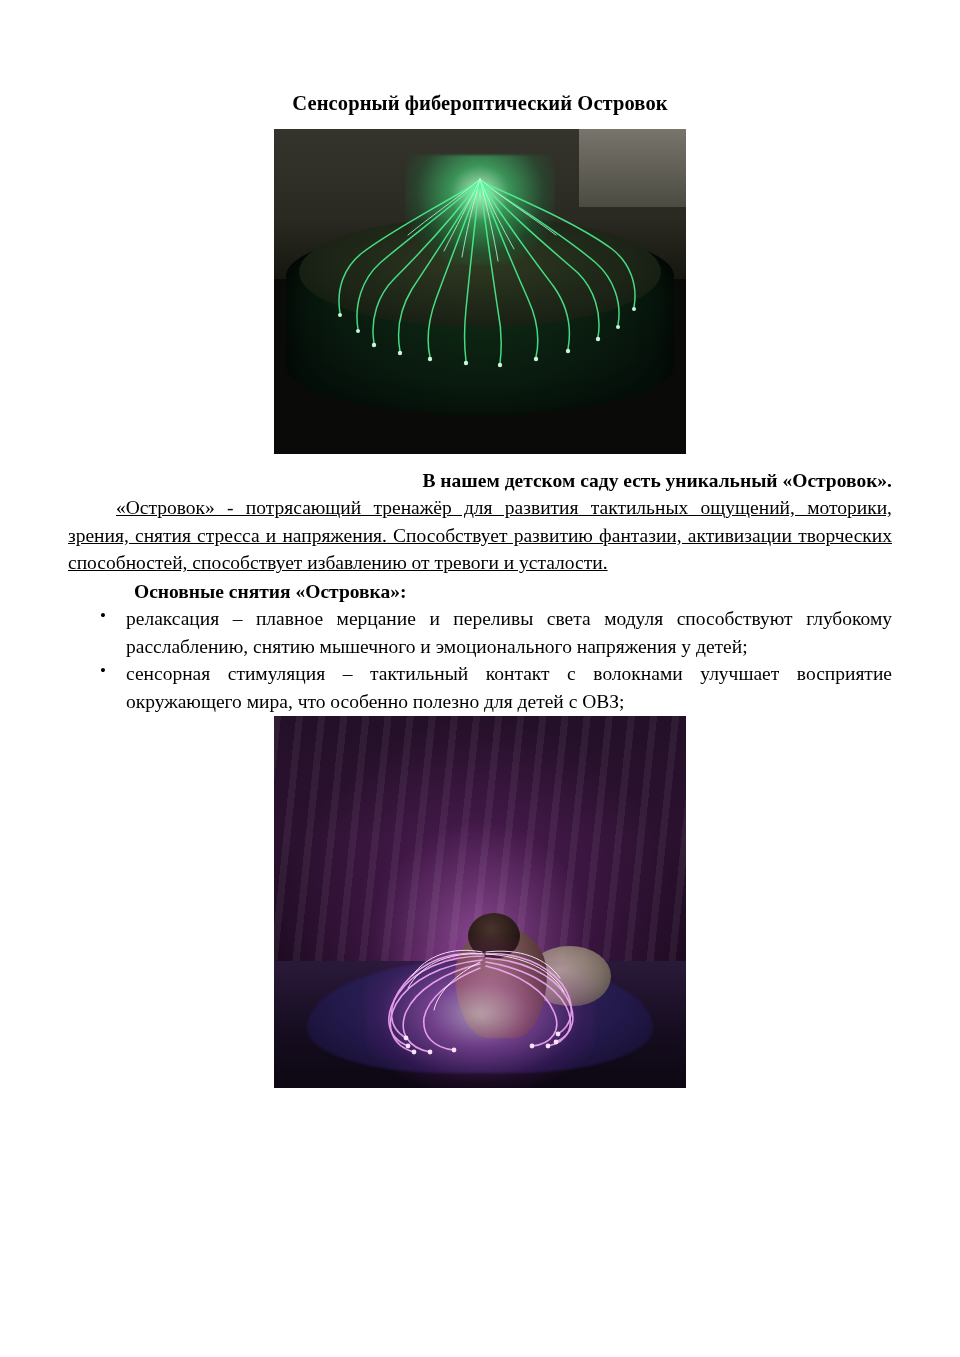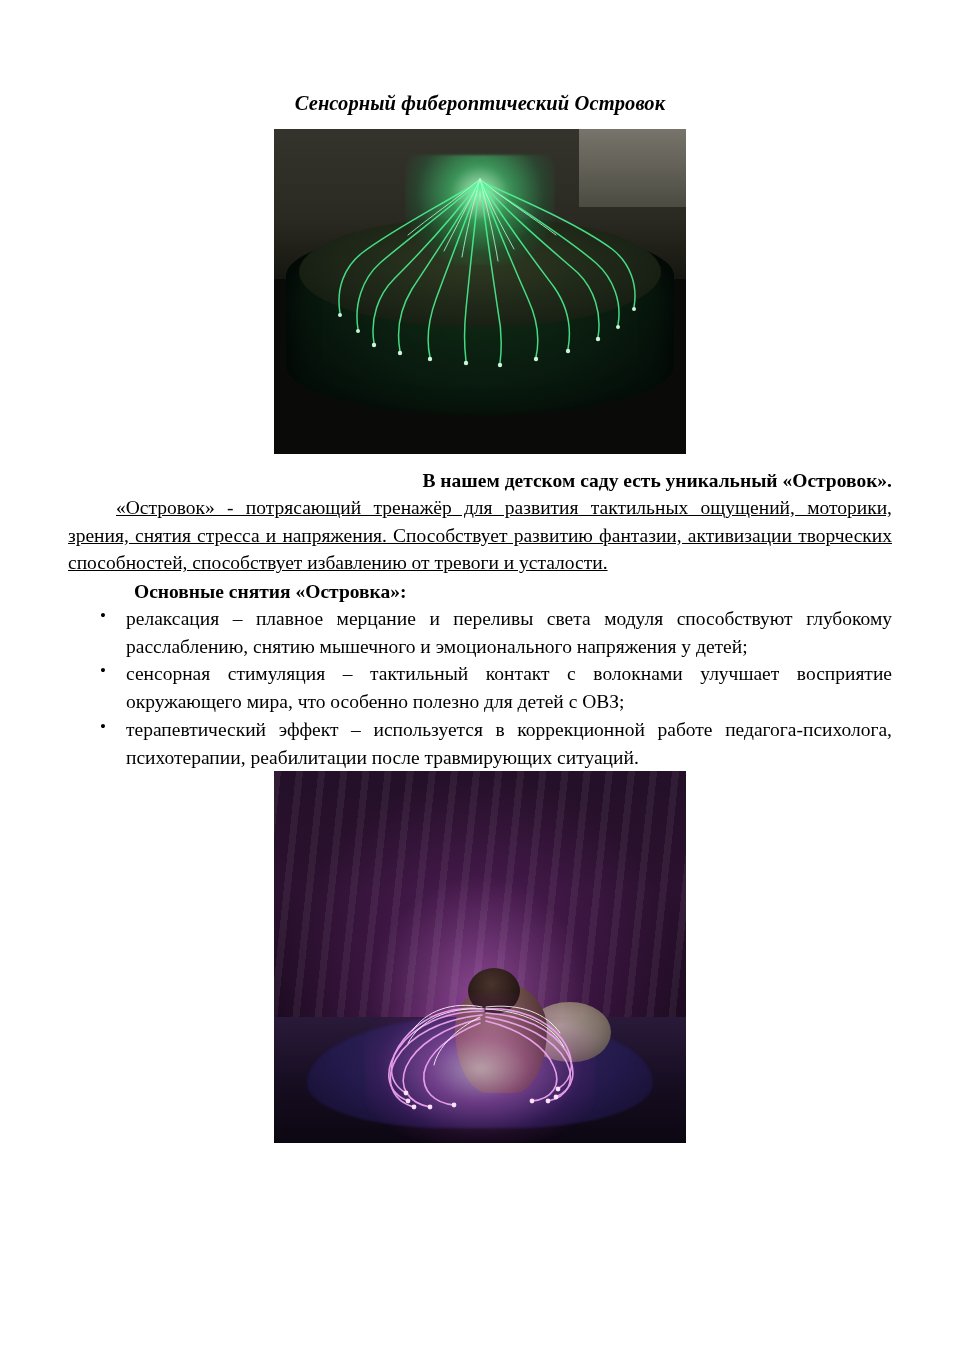--- a/index.html
+++ b/index.html
@@ -20,21 +20,20 @@
     height: 1357px;
     box-sizing: border-box;
     padding: 60px 68px 40px 68px;
   }
   .doc-title {
     text-align: center;
     font-weight: bold;
     font-size: 20.5px;
     letter-spacing: 0.1px;
     margin: 32px 0 14px 0;
-    font-style: italic;
   }
   .figure {
     display: flex;
     justify-content: center;
     margin: 0 0 10px 0;
   }
   
   .fig1 {
     position: relative;
     width: 412px;
@@ -260,21 +259,20 @@
 
   <p class="lead">В нашем детском саду есть уникальный «Островок».</p>
 
   <p class="body">«Островок» - потрясающий тренажёр для развития тактильных ощущений, моторики, зрения, снятия стресса и напряжения. Способствует развитию фантазии, активизации творческих способностей, способствует избавлению от тревоги и усталости.</p>
 
   <p class="subhead">Основные снятия «Островка»:</p>
 
   <ul class="features">
     <li>релаксация – плавное мерцание и переливы света модуля способствуют глубокому расслаблению, снятию мышечного и эмоционального напряжения у детей;</li>
     <li>сенсорная стимуляция – тактильный контакт с волокнами улучшает восприятие окружающего мира, что особенно полезно для детей с ОВЗ;</li>
-    <li>терапевтический эффект – используется в коррекционной работе педагога-психолога, психотерапии, реабилитации после травмирующих ситуаций.</li>
   </ul>
 
   <div class="figure">
     <div class="fig2" aria-label="Ребёнок лежит на сенсорном островке с розово-фиолетовыми волокнами">
       <div class="drape"></div>
       <div class="floor"></div>
       <div class="mat"></div>
       <div class="pillow"></div>
       <div class="child"></div>
       <div class="head"></div>

